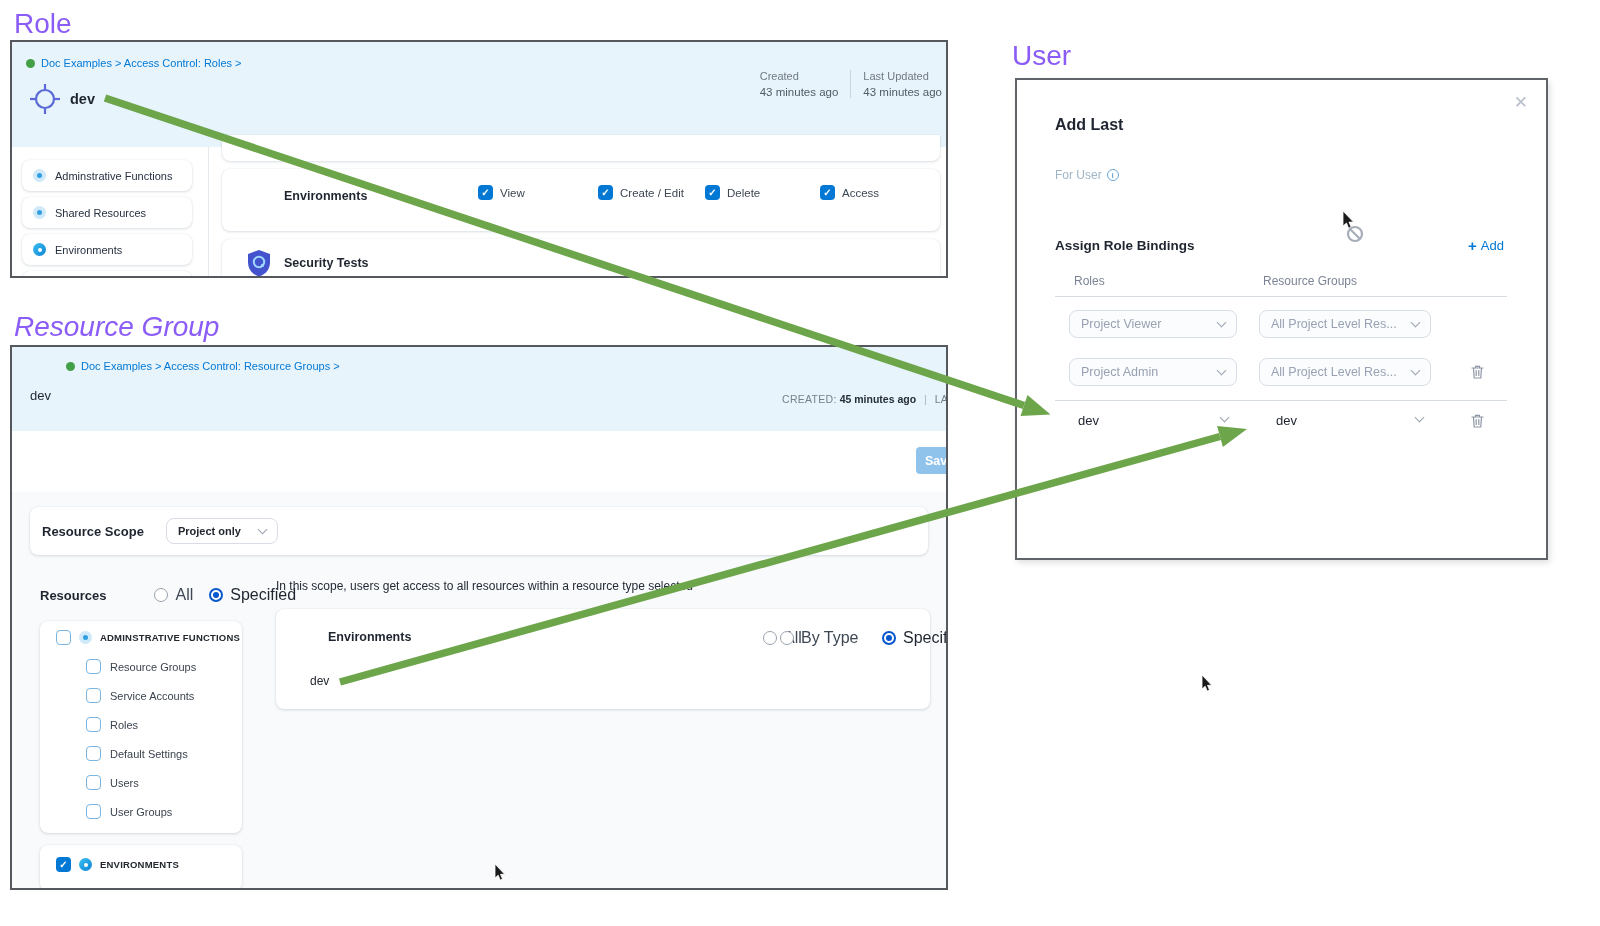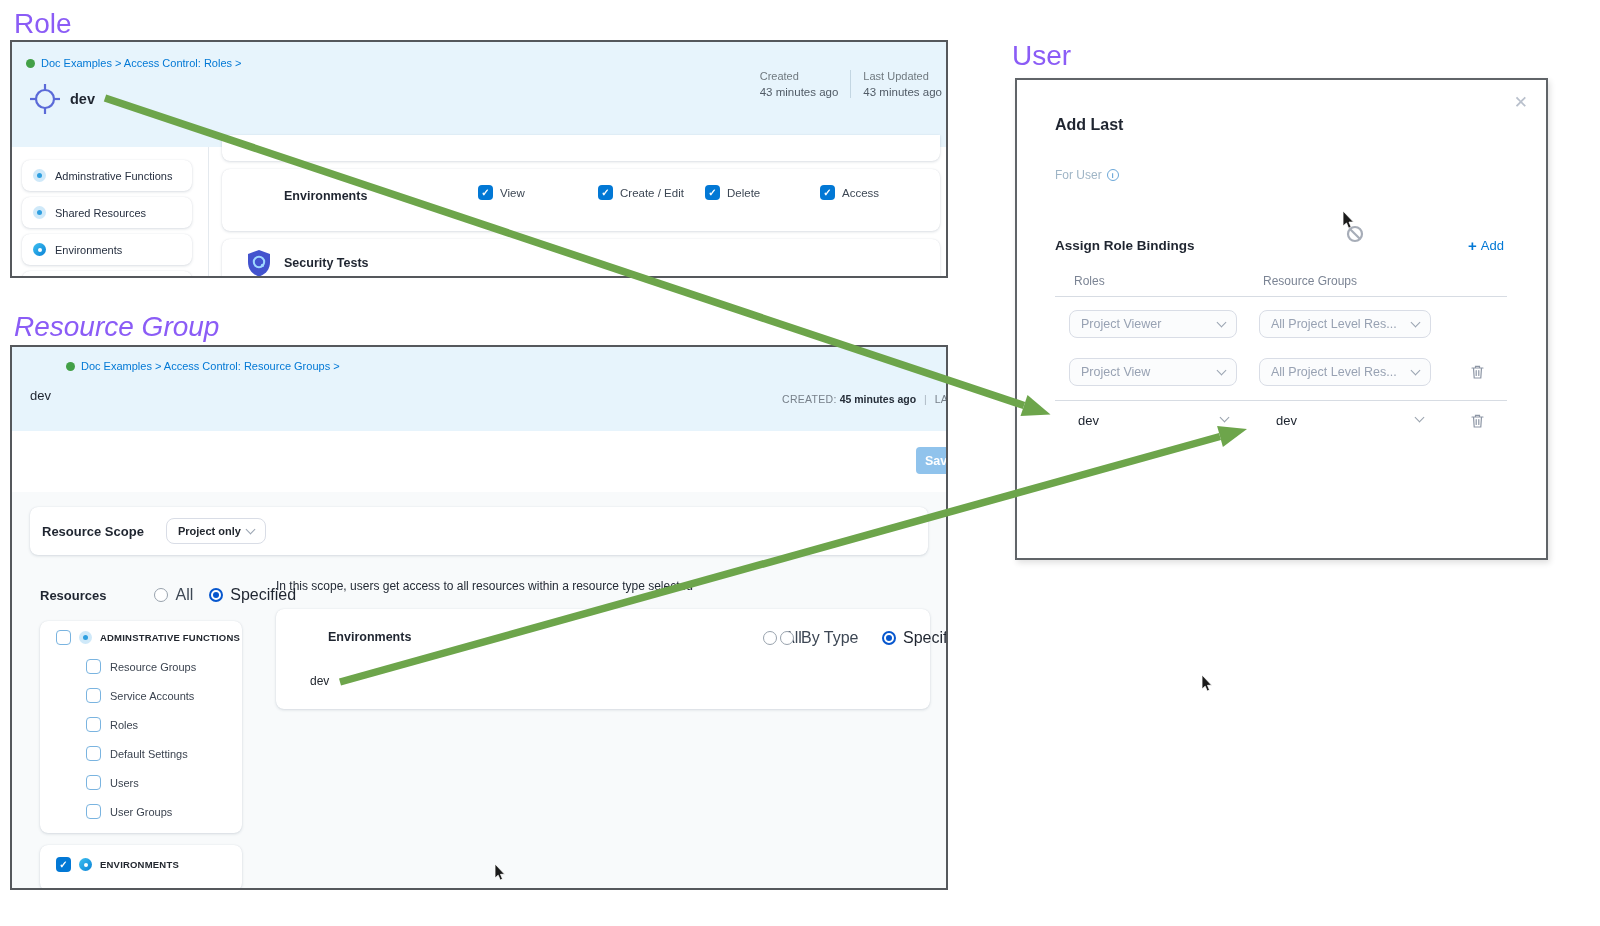--- a/index.html
+++ b/index.html
@@ -144,21 +144,21 @@
   </div>
 
   <div class="abs" style="left:904px; top:100px; width:46px; height:27px; background:#90c3ec; border-radius:4px; color:#fff; font-size:12.5px; font-weight:600; display:flex; align-items:center; padding-left:9px;">
     <span>Sav</span>
   </div>
 
   <div class="abs" style="left:0; top:145px; width:100%; bottom:0; background:#f8fafb;"></div>
 
   <div class="card" style="left:18px; top:160px; width:898px; height:48px; display:flex; align-items:center;">
     <span style="margin-left:12px; font-size:13px; font-weight:700; color:#1f2530;">Resource Scope</span>
-    <div class="selbox" style="position:static; margin-left:22px; width:100px; height:26px; background:#fff; color:#22272f; font-weight:600; font-size:11px;">
+    <div class="selbox" style="position:static; margin-left:22px; width:112px; height:26px; background:#fff; color:#22272f; font-weight:600; font-size:11px;">
       <span>Project only</span>
       <span class="chv"></span>
     </div>
   </div>
 
   <div class="abs" style="left:28px; top:239px; display:flex; align-items:center;">
     <span style="font-size:13px; font-weight:700; color:#1f2530;">Resources</span>
     <label class="opt" style="margin-left:48px;">
       <span class="rdo"></span>
       <span>All</span>
@@ -256,21 +256,21 @@
   <div class="selbox" style="left:52px; top:230px; width:168px;">
     <span>Project Viewer</span>
     <span class="chv"></span>
   </div>
   <div class="selbox" style="left:242px; top:230px; width:172px;">
     <span>All Project Level Res...</span>
     <span class="chv"></span>
   </div>
 
   <div class="selbox" style="left:52px; top:278px; width:168px;">
-    <span>Project View</span>
+    <span>Project Admin</span>
     <span class="chv"></span>
   </div>
   <div class="selbox" style="left:242px; top:278px; width:172px;">
     <span>All Project Level Res...</span>
     <span class="chv"></span>
   </div>
   <svg class="abs" style="left:453px; top:284px;" width="15" height="16" viewBox="0 0 15 16">
     <path d="M2 4 H13 M5.5 4 V2.3 H9.5 V4 M3.5 4 L4.2 14 H10.8 L11.5 4 M6.2 6.5 V11.5 M8.8 6.5 V11.5" stroke="#8d96a5" stroke-width="1.2" fill="none" stroke-linecap="round"></path>
   </svg>
 

